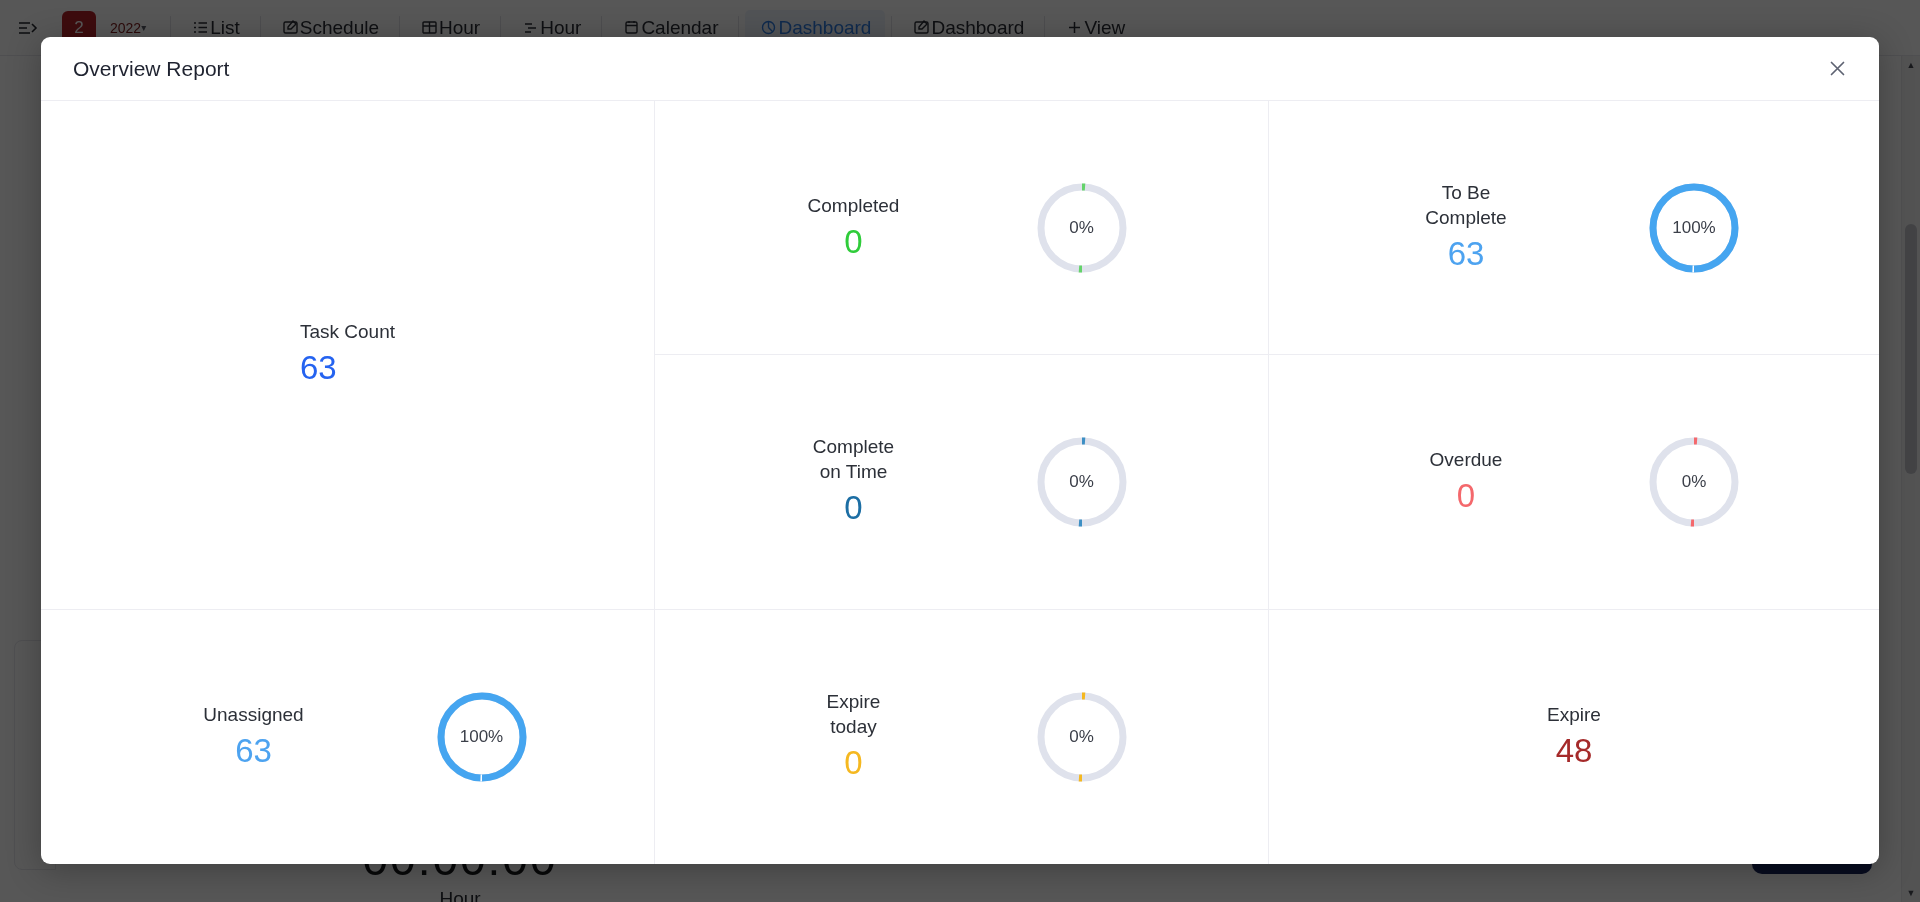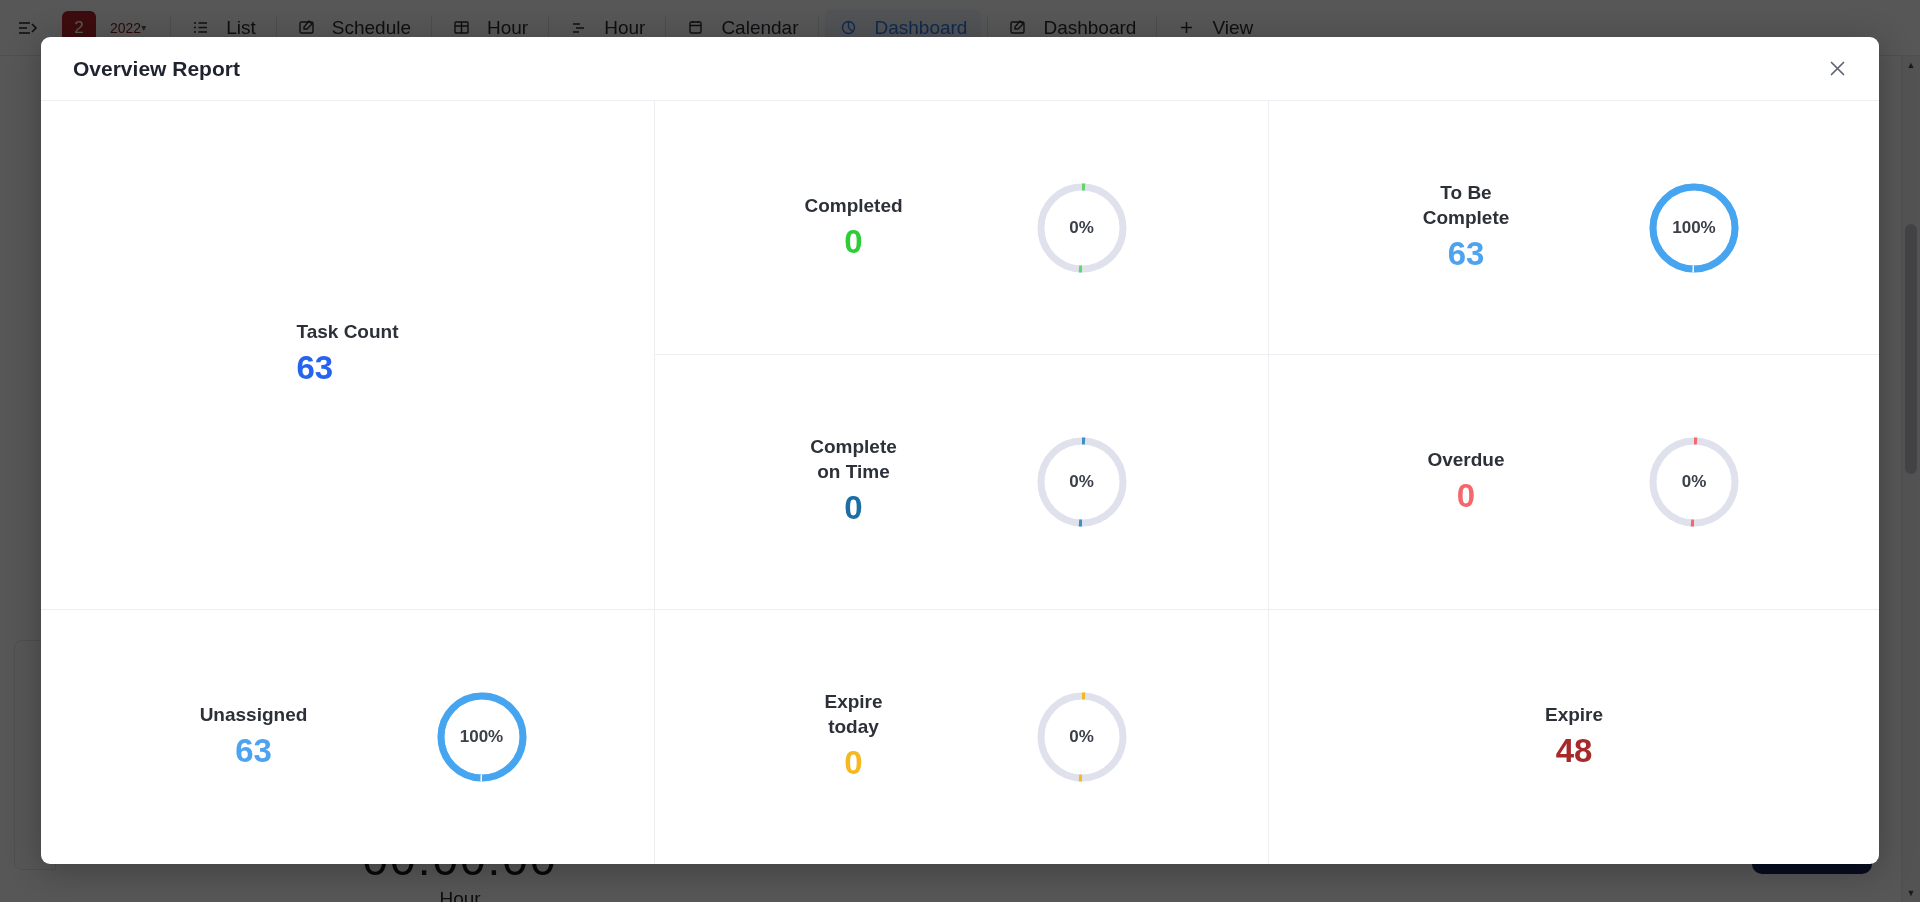--- a/index.html
+++ b/index.html
@@ -64,21 +64,21 @@
     margin-right: 18px;
   }
   .bg-sep {
     width: 1px; height: 24px;
     background: #e2e2e8;
     margin: 0 6px;
   }
   .bg-tab {
     display: flex;
     align-items: center;
-    gap: 16px;
+    gap: 0;
     padding: 7px 14px;
     font-size: 19px;
     color: #2b2e36;
     border-radius: 5px;
     white-space: nowrap;
   }
   .bg-tab.active {
     color: #2f7de1;
     background: #eef4fd;
     justify-content: center;
@@ -199,21 +199,20 @@
     left: 41px;
     top: 37px;
     width: 1838px;
     height: 827px;
     background: #ffffff;
     border-radius: 9px;
     box-shadow: 0 6px 34px rgba(0,0,0,0.28);
     overflow: hidden;
     display: flex;
     flex-direction: column;
-    font-weight: bold;
   }
 
   .modal-header {
     height: 64px;
     flex: 0 0 64px;
     border-bottom: 1px solid #ededf2;
     display: flex;
     align-items: center;
     padding: 0 24px 0 32px;
     box-sizing: border-box;

